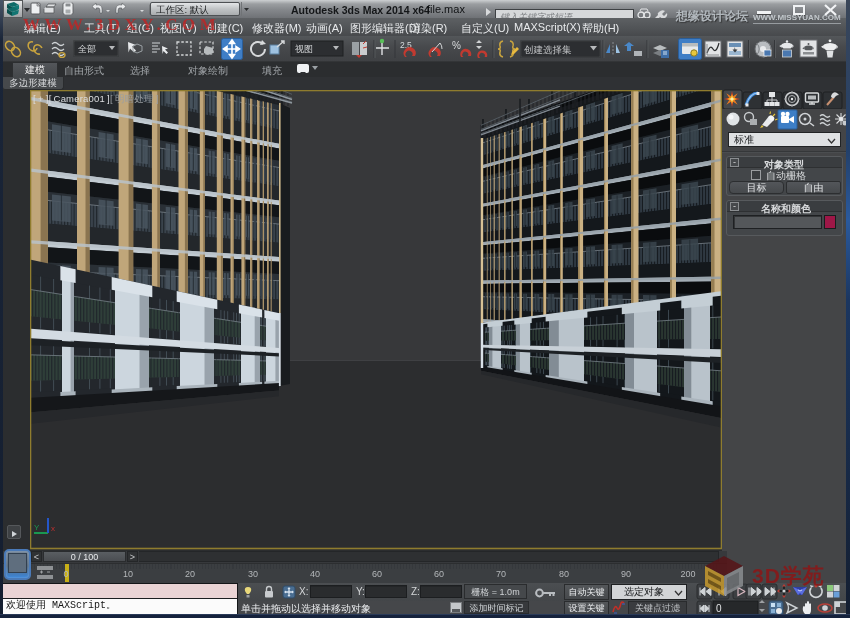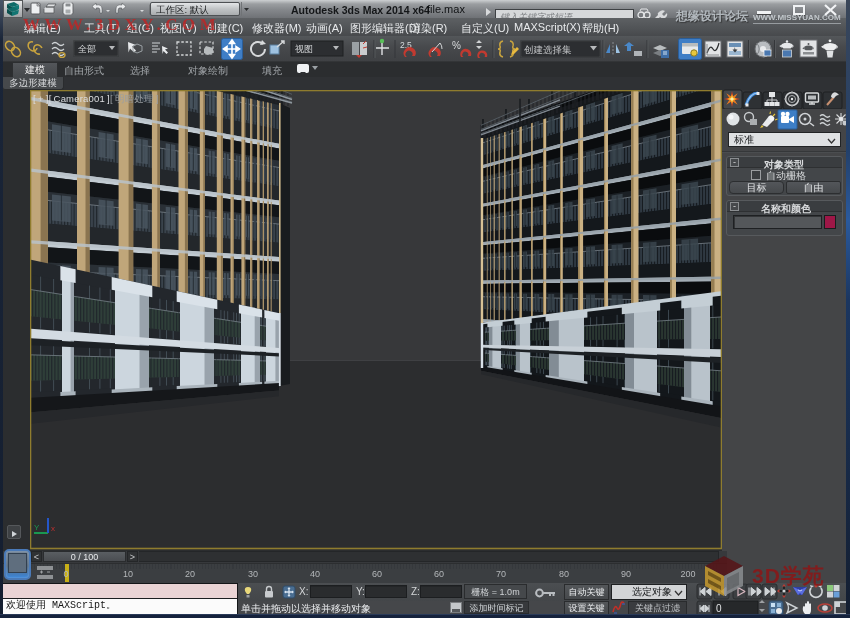--- a/index.html
+++ b/index.html
@@ -1395,21 +1395,21 @@
     <circle cx="4.5" cy="7" r="3.4" fill="none" stroke="#b8bcc0" stroke-width="2"></circle>
     <path d="M8 7 h12 M15 7 v3 M18.5 7 v3" stroke="#b8bcc0" stroke-width="2"></path>
   </svg>
 <div style="position:absolute;left:241px;top:602px;color:#eceef0;font-size:10px">单击并拖动以选择并移动对象</div>
 <div style="position:absolute;left:450px;top:602px;width:12px;height:11px;background:#c4c7ca;border:1px solid #7a7d80"><svg width="10" height="9">
       <rect x="1" y="1" width="8" height="3" fill="#55585b"></rect>
     </svg></div>
 <div style="position:absolute;left:464px;top:601px;width:65px;height:13px;background:#37393c;border:1px solid #2a2c2e;color:#cfd3d6;font-size:9px;text-align:center;line-height:12px">添加时间标记</div>
 <div style="position:absolute;left:564px;top:584px;width:45px;height:16px;background:linear-gradient(#54575a,#46494c);border:1px solid #2a2c2e;color:#eceef0;font-size:9px;text-align:center;line-height:15px">自动关键点</div>
 <div style="position:absolute;left:564px;top:601px;width:45px;height:14px;background:linear-gradient(#54575a,#46494c);border:1px solid #2a2c2e;color:#eceef0;font-size:9px;text-align:center;line-height:13px">设置关键点</div>
-<div style="position:absolute;left:611px;top:584px;width:76px;height:16px;background:#d2d4d6;border:1px solid #1e2022;color:#131517;font-size:10px;line-height:14px;padding-left:20px">选定对象<svg width="10" height="10" style="position:absolute;right:2px;top:4px">
+<div style="position:absolute;left:611px;top:584px;width:76px;height:16px;background:#d2d4d6;border:1px solid #1e2022;color:#131517;font-size:10px;line-height:14px;padding-left:12px">选定对象<svg width="10" height="10" style="position:absolute;right:2px;top:4px">
       <path d="M1 2 l3.5 4 l3.5 -4" fill="none" stroke="#333" stroke-width="1.3"></path>
     </svg></div>
 <svg width="16" height="15" style="position:absolute;left:611px;top:601px">
     <path d="M2 11 q2 -8 4 -4 t4 -5 q1 -2 3 0" fill="none" stroke="#c03028" stroke-width="1.6"></path>
     <path d="M3 12 h3 M11 3 h3" stroke="#3a62c4" stroke-width="1.2"></path>
   </svg>
 <div style="position:absolute;left:628px;top:601px;width:59px;height:14px;background:#3a3c3f;border:1px solid #292b2d;color:#c4c7ca;font-size:9px;text-align:center;line-height:13px">关键点过滤器...</div>
 <svg width="160" height="35" style="position:absolute;left:690px;top:583px">
 <defs>
       <g id="btn">

